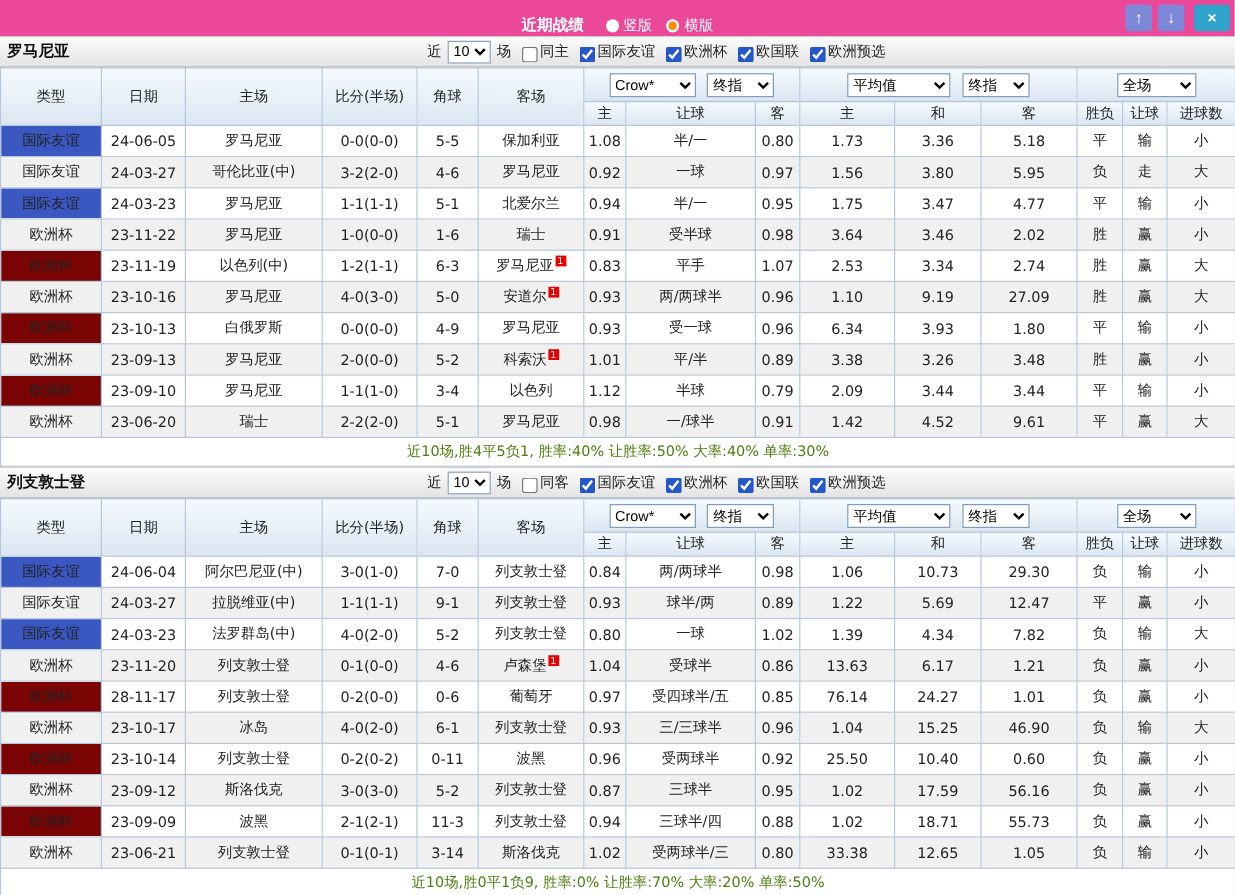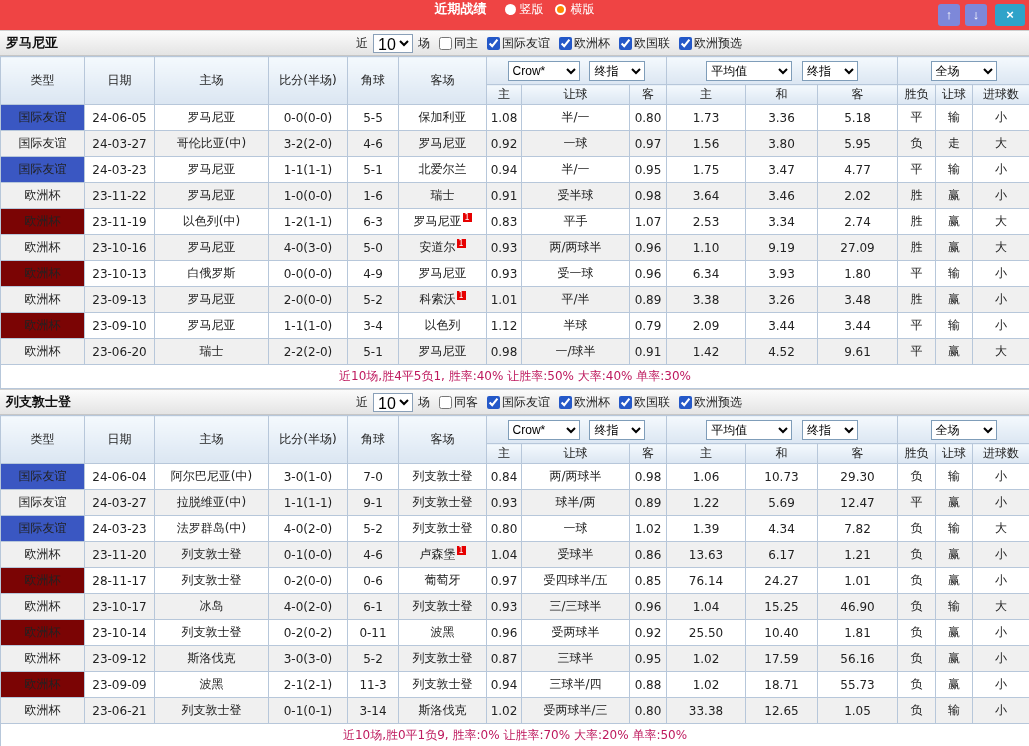--- a/index.html
+++ b/index.html
@@ -1,55 +1,55 @@
 <!DOCTYPE html>
 <html><head>
 <meta charset="utf-8">
 <style>
   *{box-sizing:border-box;margin:0;padding:0}
   html,body{width:1029px;height:746px}
   body{font-family:"DejaVu Sans","Liberation Sans",sans-serif;font-size:12px;background:#fff;overflow:hidden}
 
   
-  .topbar{height:30px;background:#ef4444;display:flex;align-items:flex-start;position:relative;color:#fff}
+  .topbar{height:30px;background:#ec4899;display:flex;align-items:flex-end;position:relative;color:#fff}
   .topbar-center{flex:1;display:flex;justify-content:center;align-items:center;gap:10px}
   .title{font-weight:bold;font-size:13px}
   .radio-opt{display:inline-flex;align-items:center;gap:4px;margin-left:8px;cursor:pointer;color:#fff}
   .radio{width:11px;height:11px;border-radius:50%;background:#fff;display:inline-block;position:relative}
   .radio.on::after{content:"";position:absolute;left:2px;top:2px;right:2px;bottom:2px;border-radius:50%;background:#ff8a00}
   .topbar-btns{position:absolute;right:4px;top:4px;display:flex;gap:5px}
   .tb-btn{width:22px;height:22px;border:none;border-radius:3px;color:#fff;font-size:13px;font-weight:bold;line-height:20px;cursor:pointer;padding:0}
   .tb-btn.up,.tb-btn.down{background:#7d88d9}
   .tb-btn.close{background:#2fa3c9;width:30px;margin-left:3px}
 
   
   .sec-header{height:26px;background:linear-gradient(#fbfbfb,#e4e4e4);border-top:1px solid #cfcfcf;border-bottom:1px solid #c6c6c6;display:flex;align-items:center;position:relative}
   .team-name{font-weight:bold;font-size:13px;margin-left:6px;color:#111}
   .filters{position:absolute;left:356px;display:flex;align-items:center;gap:3px;color:#222}
-  .count-select{height:19px;font-size:16px;margin:0 2px;border:1px solid #8aa0b8;background:#fff}
-  .cb{display:inline-flex;align-items:center;margin-left:6px;cursor:pointer}
+  .count-select{height:19px;font-size:12px;margin:0 2px;border:1px solid #8aa0b8;background:#fff}
+  .cb{display:inline-flex;align-items:flex-end;margin-left:6px;cursor:pointer}
   .cb input{width:13px;height:13px;accent-color:#2458c8;margin:0 2px 0 0}
 
   
   table.grid{width:100%;border-collapse:collapse;table-layout:fixed}
   .grid th,.grid td{border:1px solid #b7c7da;text-align:center;overflow:hidden;white-space:nowrap}
   .grid thead th{background:linear-gradient(#f4f9fd,#dbe6f2);font-weight:normal;color:#222;font-size:12px}
   .grid tr.h1 th{height:28px}
   .grid tr.h2 th{height:20px}
   .dd-cell select{height:20px;font-size:12px;border:1px solid #7f9db9;background:#fff;margin:0 3px}
   .sel-odds{width:72px}.sel-final{width:56px}.sel-avg{width:86px}.sel-scope{width:66px}
   .grid tbody td{height:26px;color:#222}
   .grid tbody tr:nth-child(even) td{background:#f0f0f0}
   td.type{color:#fff}
   td.type.friendly{background:#3a57c2}
   td.type.eurocup{background:#7b0404}
   td.score{color:#e60000}
   .c-red{color:#e60000}.c-green{color:#008a00}.c-blue{color:#0000d0}.c-black{color:#222}
   .badge{display:inline-block;background:#e60000;color:#fff;font-size:8px;line-height:9px;width:9px;height:9px;vertical-align:top;margin-left:1px}
-  .grid tfoot td.summary{height:24px;color:#be185d;background:#fff}
+  .grid tfoot td.summary{height:24px;color:#4d7c0f;background:#fff}
 </style>
 </head>
 <body>
 
 <div class="app">
 
   <div class="topbar">
     <div class="topbar-center">
       <span class="title">近期战绩</span>
       <span>
@@ -516,21 +516,21 @@
       <td class="date">23-10-14</td>
       <td class="team c-green">列支敦士登</td>
       <td class="score">0-2(0-2)</td>
       <td class="corner">0-11</td>
       <td class="team c-black">波黑</td>
       <td class="num">0.96</td>
       <td class="num">受两球半</td>
       <td class="num">0.92</td>
       <td class="num">25.50</td>
       <td class="num">10.40</td>
-      <td class="num">1.81</td>
+      <td class="num">0.60</td>
       <td class="res c-blue">负</td>
       <td class="res c-red">赢</td>
       <td class="res c-blue">小</td>
     </tr>
     <tr>
       <td class="type eurocup">欧洲杯</td>
       <td class="date">23-09-12</td>
       <td class="team c-black">斯洛伐克</td>
       <td class="score">3-0(3-0)</td>
       <td class="corner">5-2</td>

